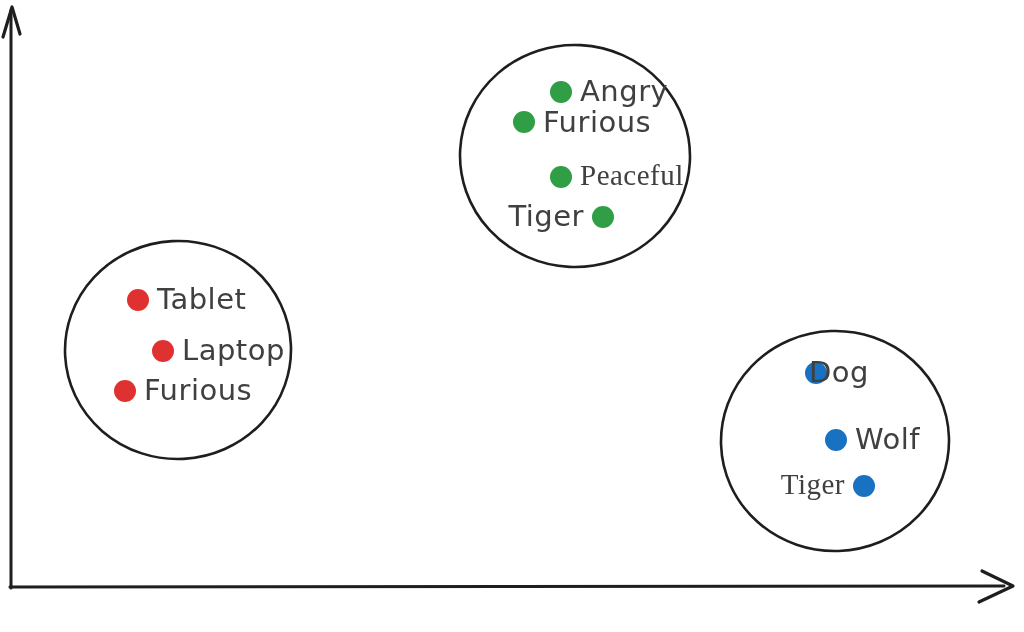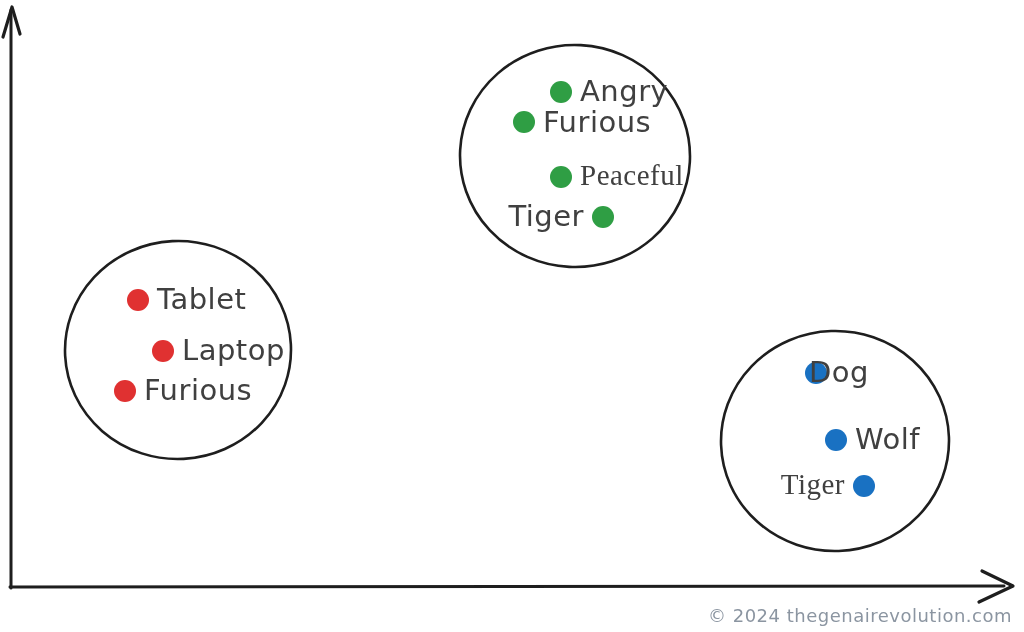--- a/index.html
+++ b/index.html
@@ -88,14 +88,13 @@
       <div class="dot" style="left: 592px; top: 206px; height: 22px; width: 22px; background: rgb(47, 158, 68);"></div>
       <div class="point-label" style="top: 217px; right: 440px;">Tiger</div>
       <div class="dot" style="left: 805px; top: 362px; height: 22px; width: 22px; background: rgb(25, 113, 194);"></div>
       <div class="point-label" style="top: 373px; left: 809px;">Dog</div>
       <div class="dot" style="left: 825px; top: 429px; height: 22px; width: 22px; background: rgb(25, 113, 194);"></div>
       <div class="point-label" style="top: 440px; left: 855px;">Wolf</div>
       <div class="dot" style="left: 853px; top: 475px; height: 22px; width: 22px; background: rgb(25, 113, 194);"></div>
       <div class="point-label" style="top: 486px; right: 179px; font-family: Liberation Serif, serif;">Tiger</div>
     </div>
 
-  <div class="watermark" style="color: rgb(139, 149, 161);">© 2024 thegenairevolution.com</div>
 </div>
 
 </body></html>

